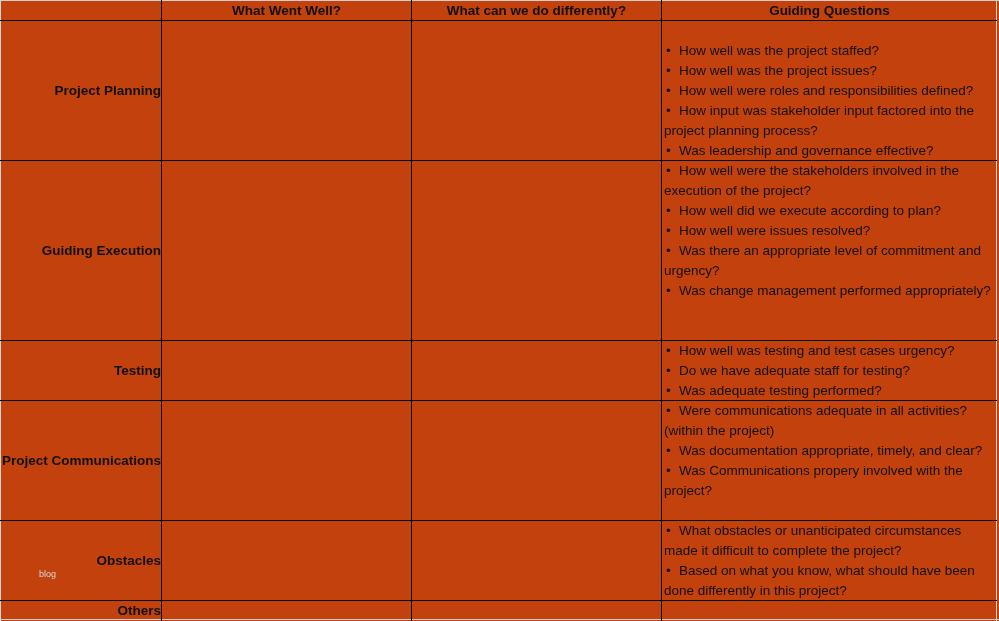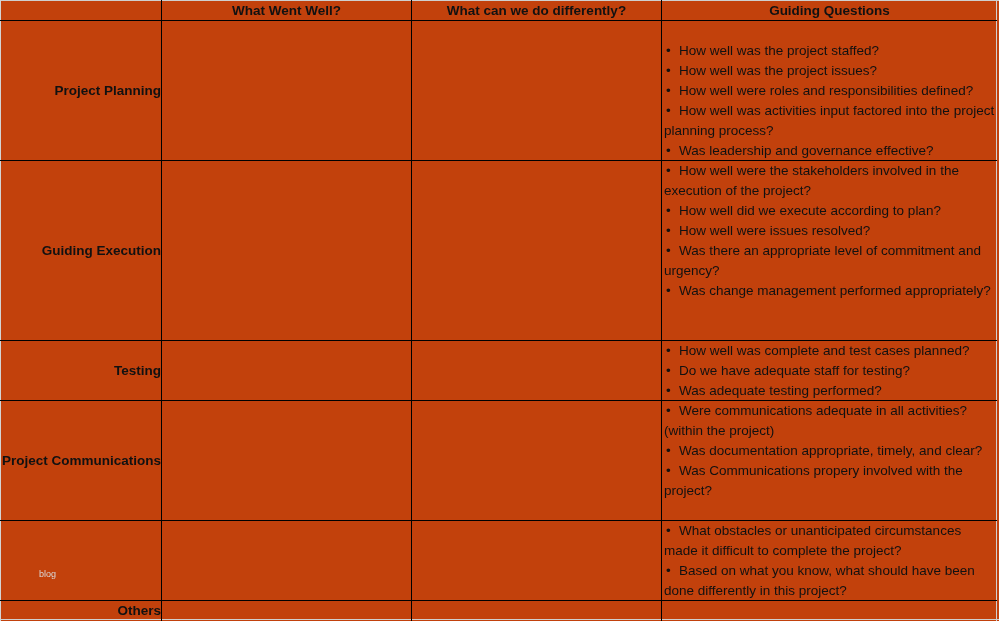--- a/index.html
+++ b/index.html
@@ -66,53 +66,54 @@
 
   <div class="hdr" style="left:0;width:161px"></div>
   <div class="hdr" style="left:162px;width:249px">What Went Well?</div>
   <div class="hdr" style="left:412px;width:249px">What can we do differently?</div>
   <div class="hdr" style="left:662px;width:335px">Guiding Questions</div>
 
   <div class="rowlabel" style="top:81px">Project Planning</div>
   <div class="rowlabel" style="top:241px">Guiding Execution</div>
   <div class="rowlabel" style="top:361px">Testing</div>
   <div class="rowlabel" style="top:451px">Project Communications</div>
+  <div class="rowlabel" style="top:551px">Obstacles</div>
   <div class="rowlabel" style="top:601px">Others</div>
 
   <div class="cell" style="left:162px;top:21px;width:249px;height:139px"></div>
   <div class="cell" style="left:412px;top:21px;width:249px;height:139px"></div>
   <div class="cell" style="left:162px;top:161px;width:249px;height:179px"></div>
   <div class="cell" style="left:412px;top:161px;width:249px;height:179px"></div>
   <div class="cell" style="left:162px;top:341px;width:249px;height:59px"></div>
   <div class="cell" style="left:412px;top:341px;width:249px;height:59px"></div>
   <div class="cell" style="left:162px;top:401px;width:249px;height:119px"></div>
   <div class="cell" style="left:412px;top:401px;width:249px;height:119px"></div>
   <div class="cell" style="left:162px;top:521px;width:249px;height:79px"></div>
   <div class="cell" style="left:412px;top:521px;width:249px;height:79px"></div>
   <div class="cell" style="left:162px;top:601px;width:249px;height:20px"></div>
   <div class="cell" style="left:412px;top:601px;width:249px;height:20px"></div>
 
   <div class="guide" style="top:41px">
     <span class="item"><span class="bullet">•</span><span>How well was the project staffed?</span></span>
     <span class="item"><span class="bullet">•</span><span>How well was the project issues?</span></span>
     <span class="item"><span class="bullet">•</span><span>How well were roles and responsibilities defined?</span></span>
-    <span class="item"><span class="bullet">•</span><span>How well was activities input factored into the project planning process?</span></span>
+    <span class="item"><span class="bullet">•</span><span>How input was stakeholder input factored into the project planning process?</span></span>
     <span class="item"><span class="bullet">•</span><span>Was leadership and governance effective?</span></span>
   </div>
 
   <div class="guide" style="top:161px">
     <span class="item"><span class="bullet">•</span><span>How well were the stakeholders involved in the execution of the project?</span></span>
     <span class="item"><span class="bullet">•</span><span>How well did we execute according to plan?</span></span>
     <span class="item"><span class="bullet">•</span><span>How well were issues resolved?</span></span>
     <span class="item"><span class="bullet">•</span><span>Was there an appropriate level of commitment and urgency?</span></span>
     <span class="item"><span class="bullet">•</span><span>Was change management performed appropriately?</span></span>
   </div>
 
   <div class="guide" style="top:341px">
-    <span class="item"><span class="bullet">•</span><span>How well was complete and test cases planned?</span></span>
+    <span class="item"><span class="bullet">•</span><span>How well was testing and test cases urgency?</span></span>
     <span class="item"><span class="bullet">•</span><span>Do we have adequate staff for testing?</span></span>
     <span class="item"><span class="bullet">•</span><span>Was adequate testing performed?</span></span>
   </div>
 
   <div class="guide" style="top:401px">
     <span class="item"><span class="bullet">•</span><span>Were communications adequate in all activities? (within the project)</span></span>
     <span class="item"><span class="bullet">•</span><span>Was documentation appropriate, timely, and clear?</span></span>
     <span class="item"><span class="bullet">•</span><span>Was Communications propery involved with the project?</span></span>
   </div>
 

